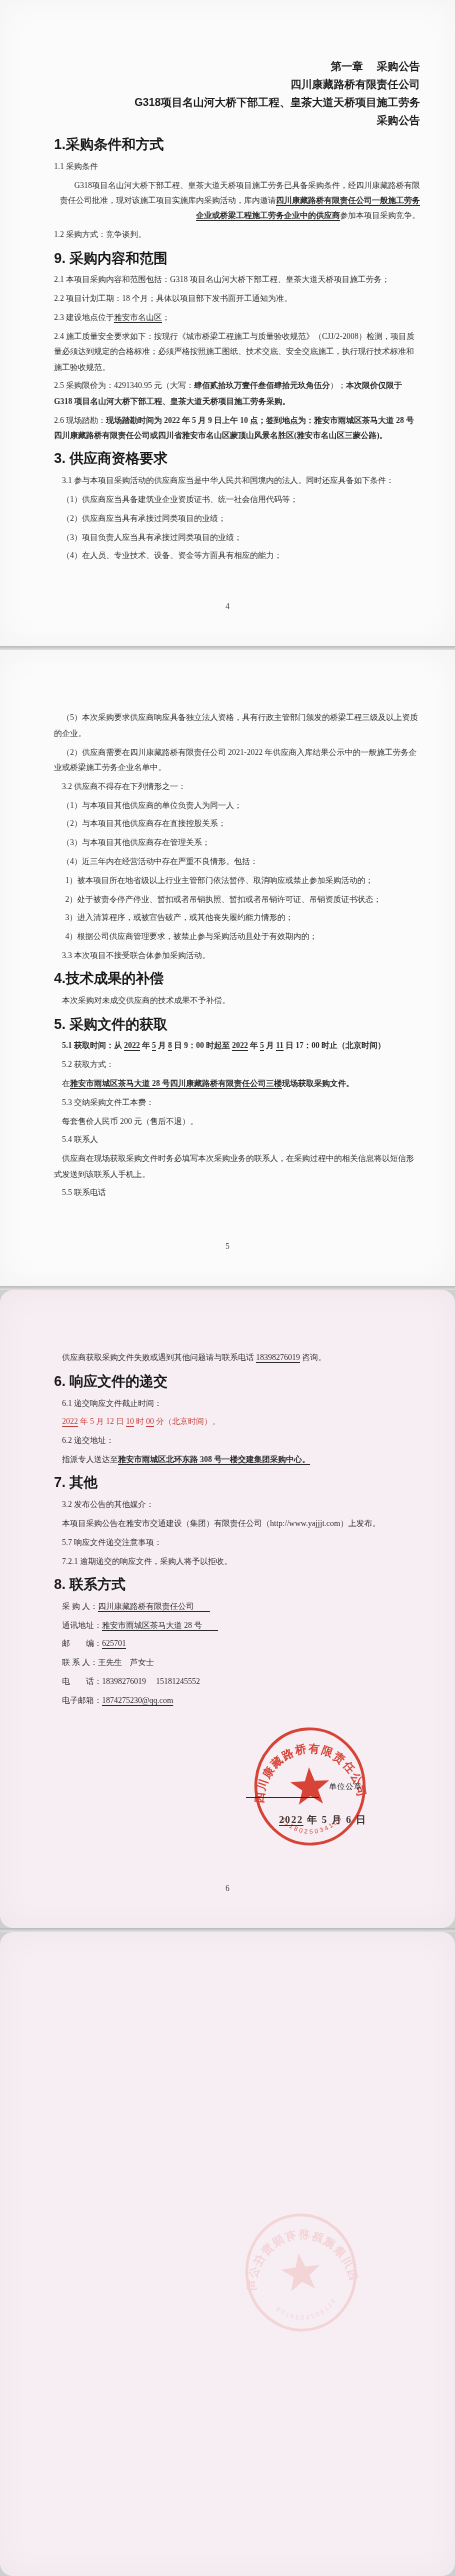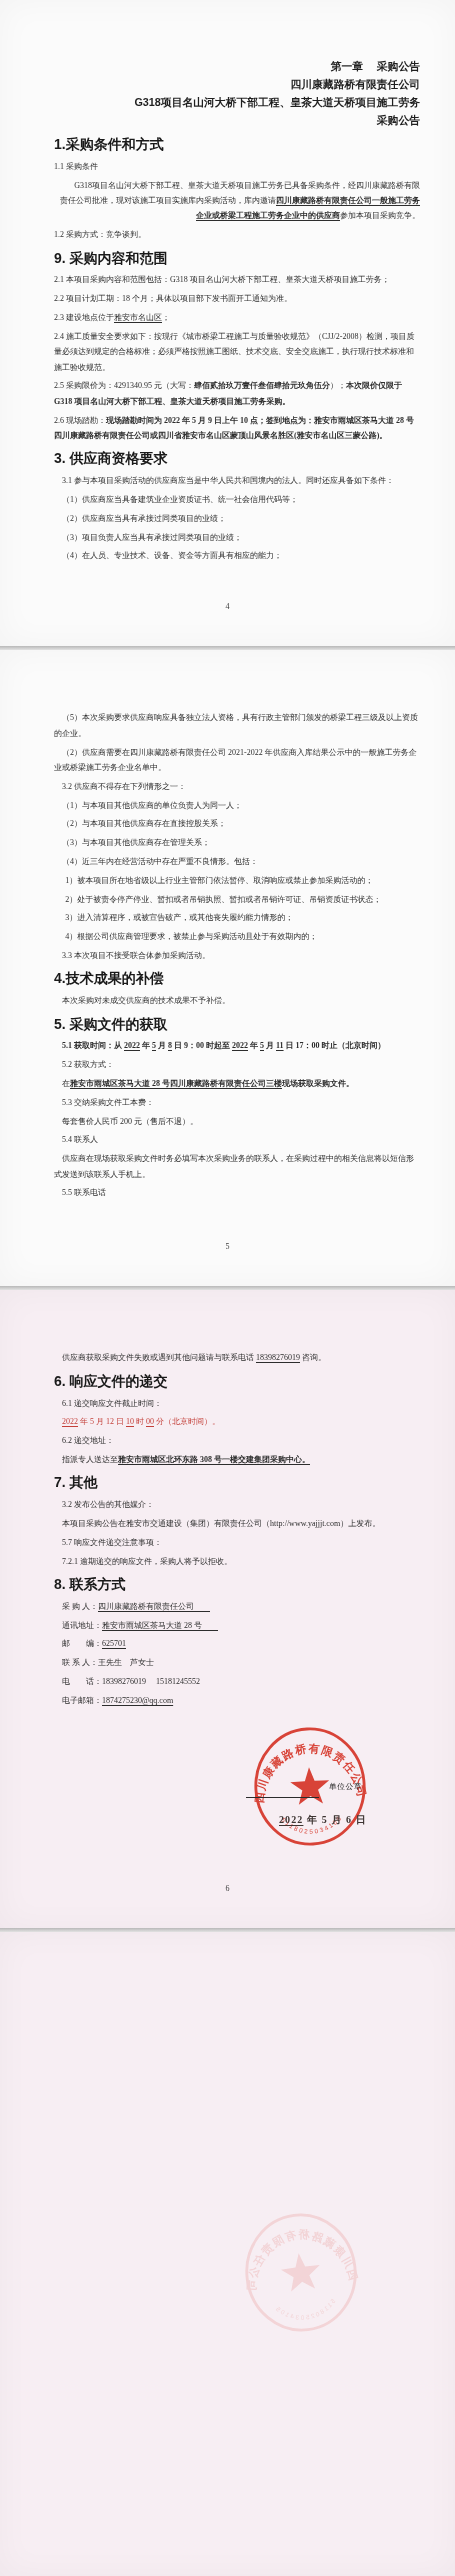--- a/index.html
+++ b/index.html
@@ -1,20 +1,20 @@
 <!DOCTYPE html>
 <html style="font-size:9px"><head>
 <meta charset="utf-8">
 <style>
   html,body{margin:0;padding:0;}
   body{width:455px;background:#cfcfcf;font-family:"Liberation Serif","DejaVu Serif",serif;}
   .sheet{width:455px;}
   .page{position:relative;width:455px;background:#fbfbfb;overflow:hidden;
         box-shadow:inset 0 0 34px rgba(0,0,0,0.035);}
-  .page.pink{background:#f7eef3;}
+  .page.pink{background:#f7eef3;border-radius:13px;}
   .page-gap{height:4px;background:linear-gradient(#b8b8b8,#e2e2e2);}
   .content{padding:57px 35px 0 54px;font-size:8px;line-height:15.4px;color:#2d2d2d;}
   .blk{margin:3.4px 0;}
   .blk.title{font-family:"Liberation Sans","DejaVu Sans",sans-serif;font-weight:bold;
              font-size:10.8px;line-height:18px;text-align:right;color:#1f1f1f;margin:0;}
   .blk.heading{font-family:"Liberation Sans","DejaVu Sans",sans-serif;font-weight:bold;
                font-size:14px;line-height:15px;color:#1a1a1a;margin:8px 0 6.8px;}
   .blk.para{}
   .ind-s{text-indent:1em;}
   .ind-b{text-indent:1.4em;}

